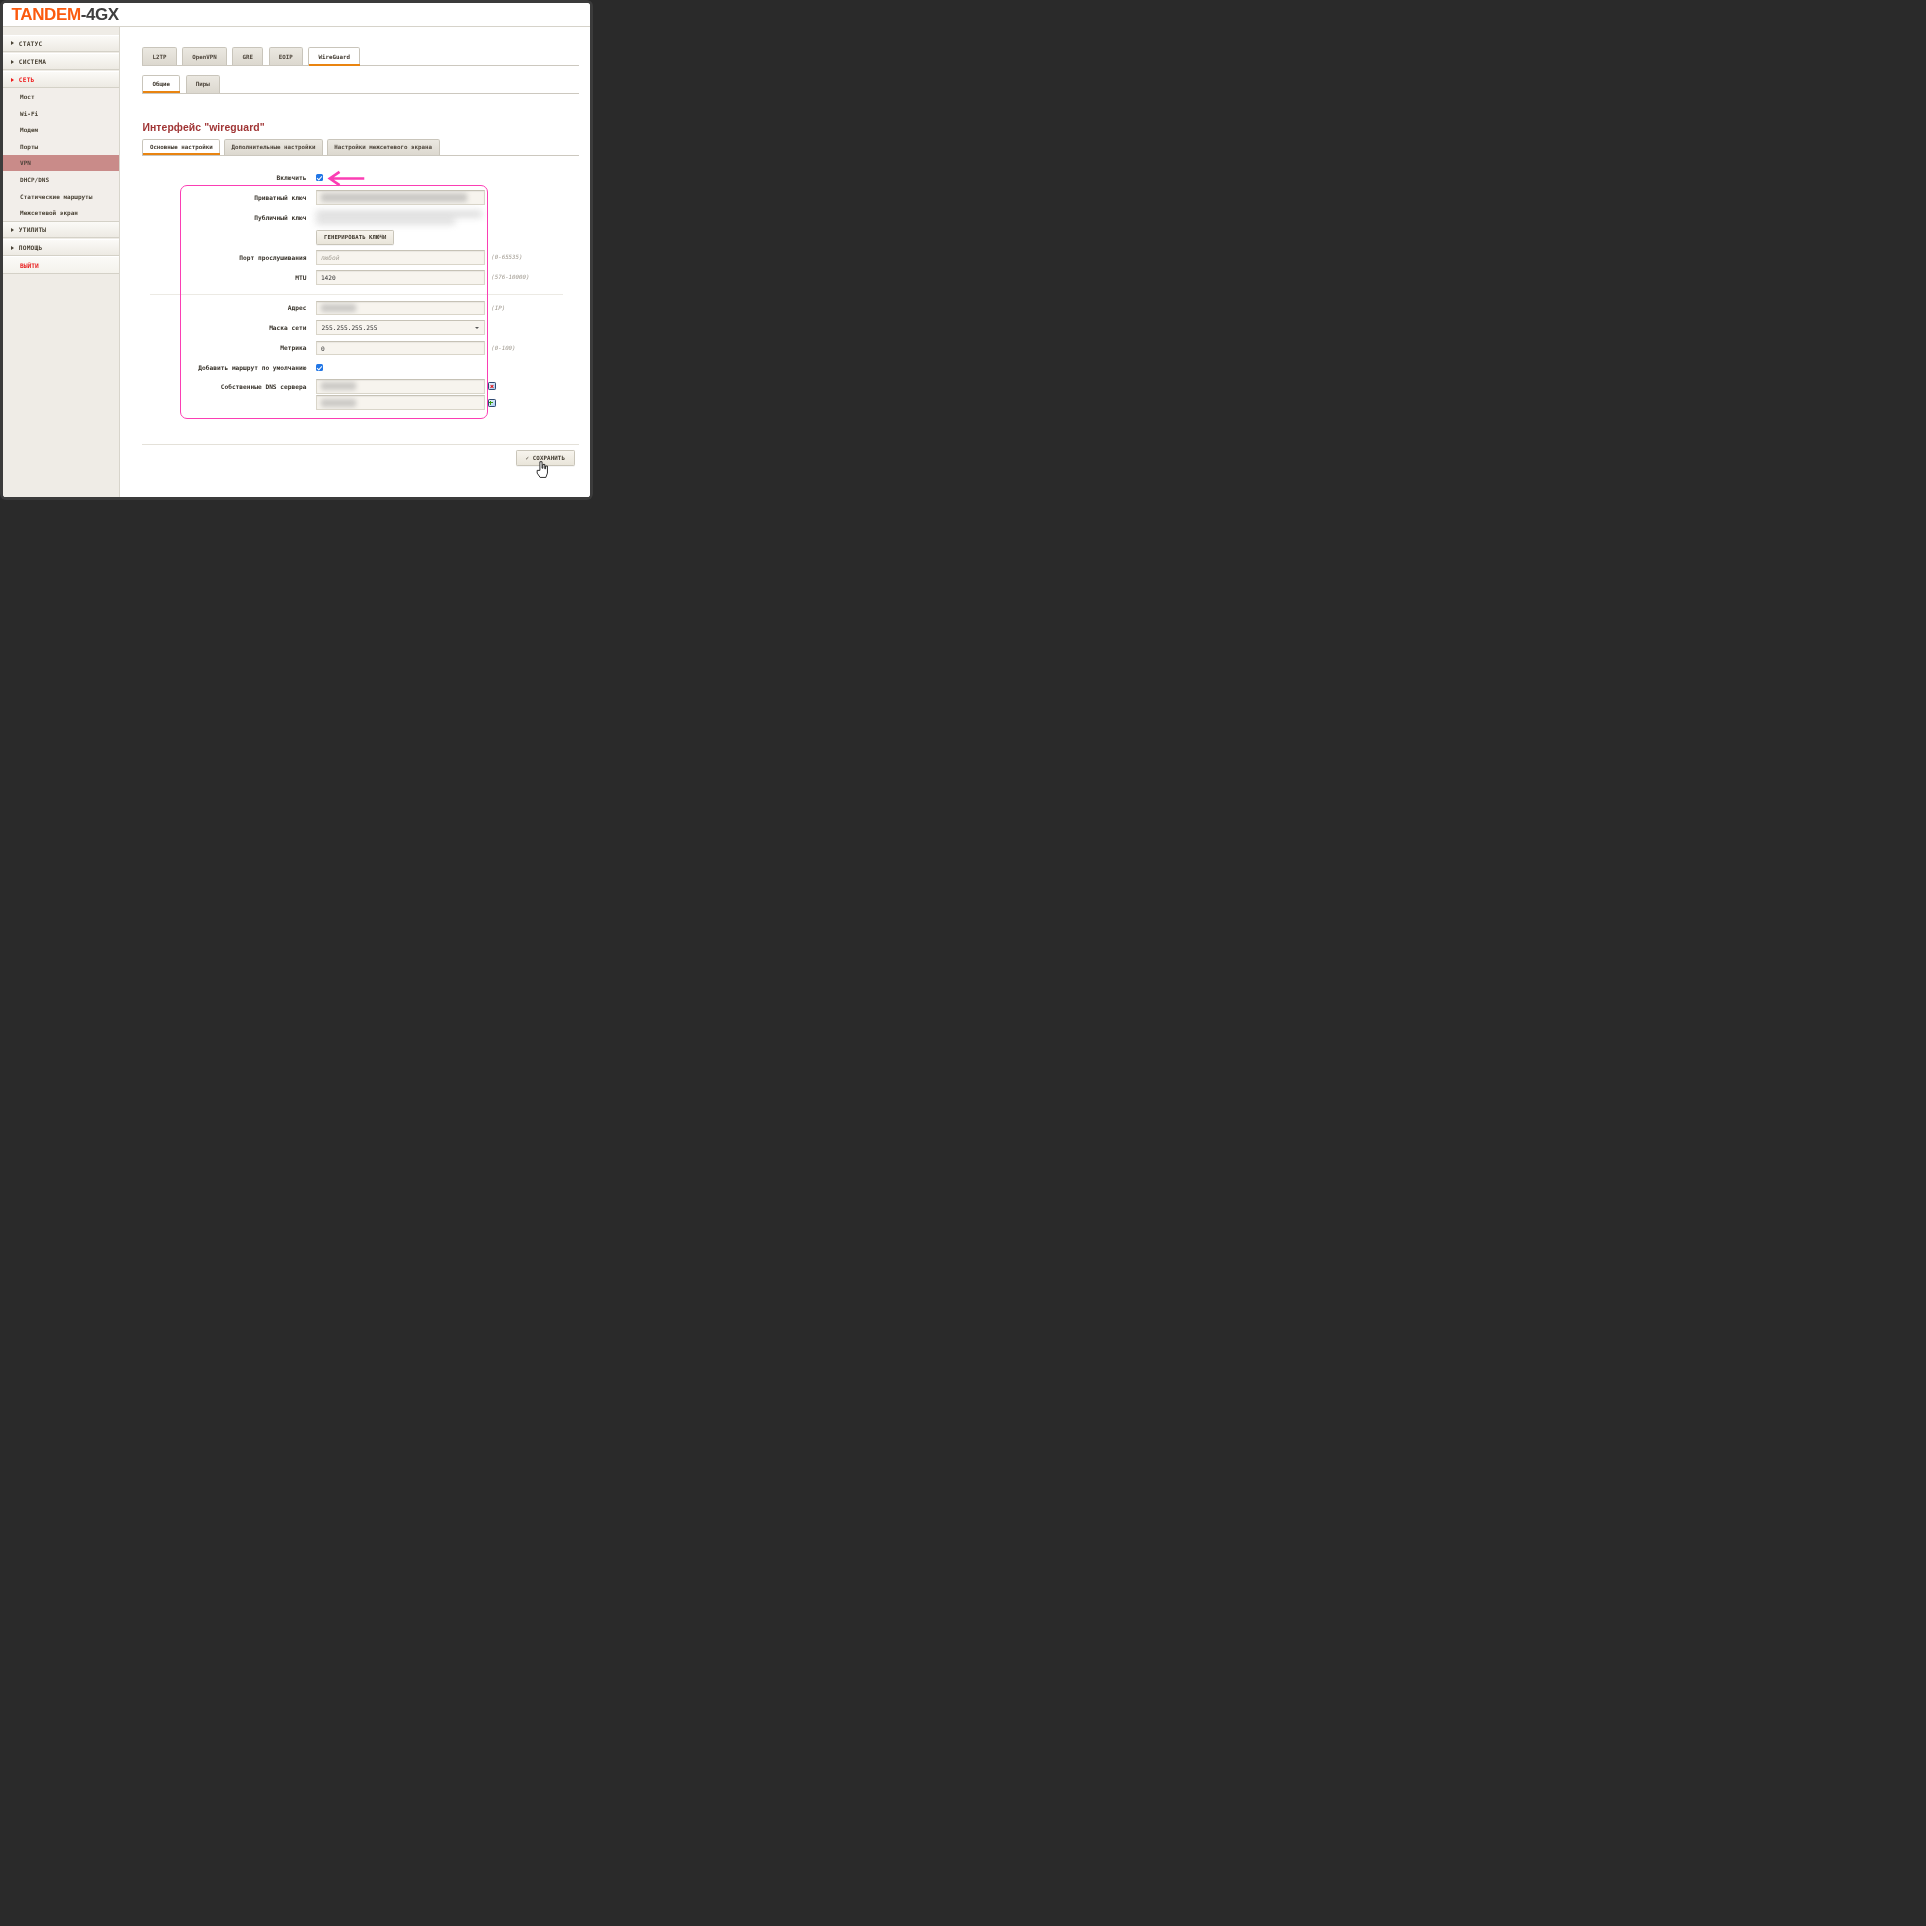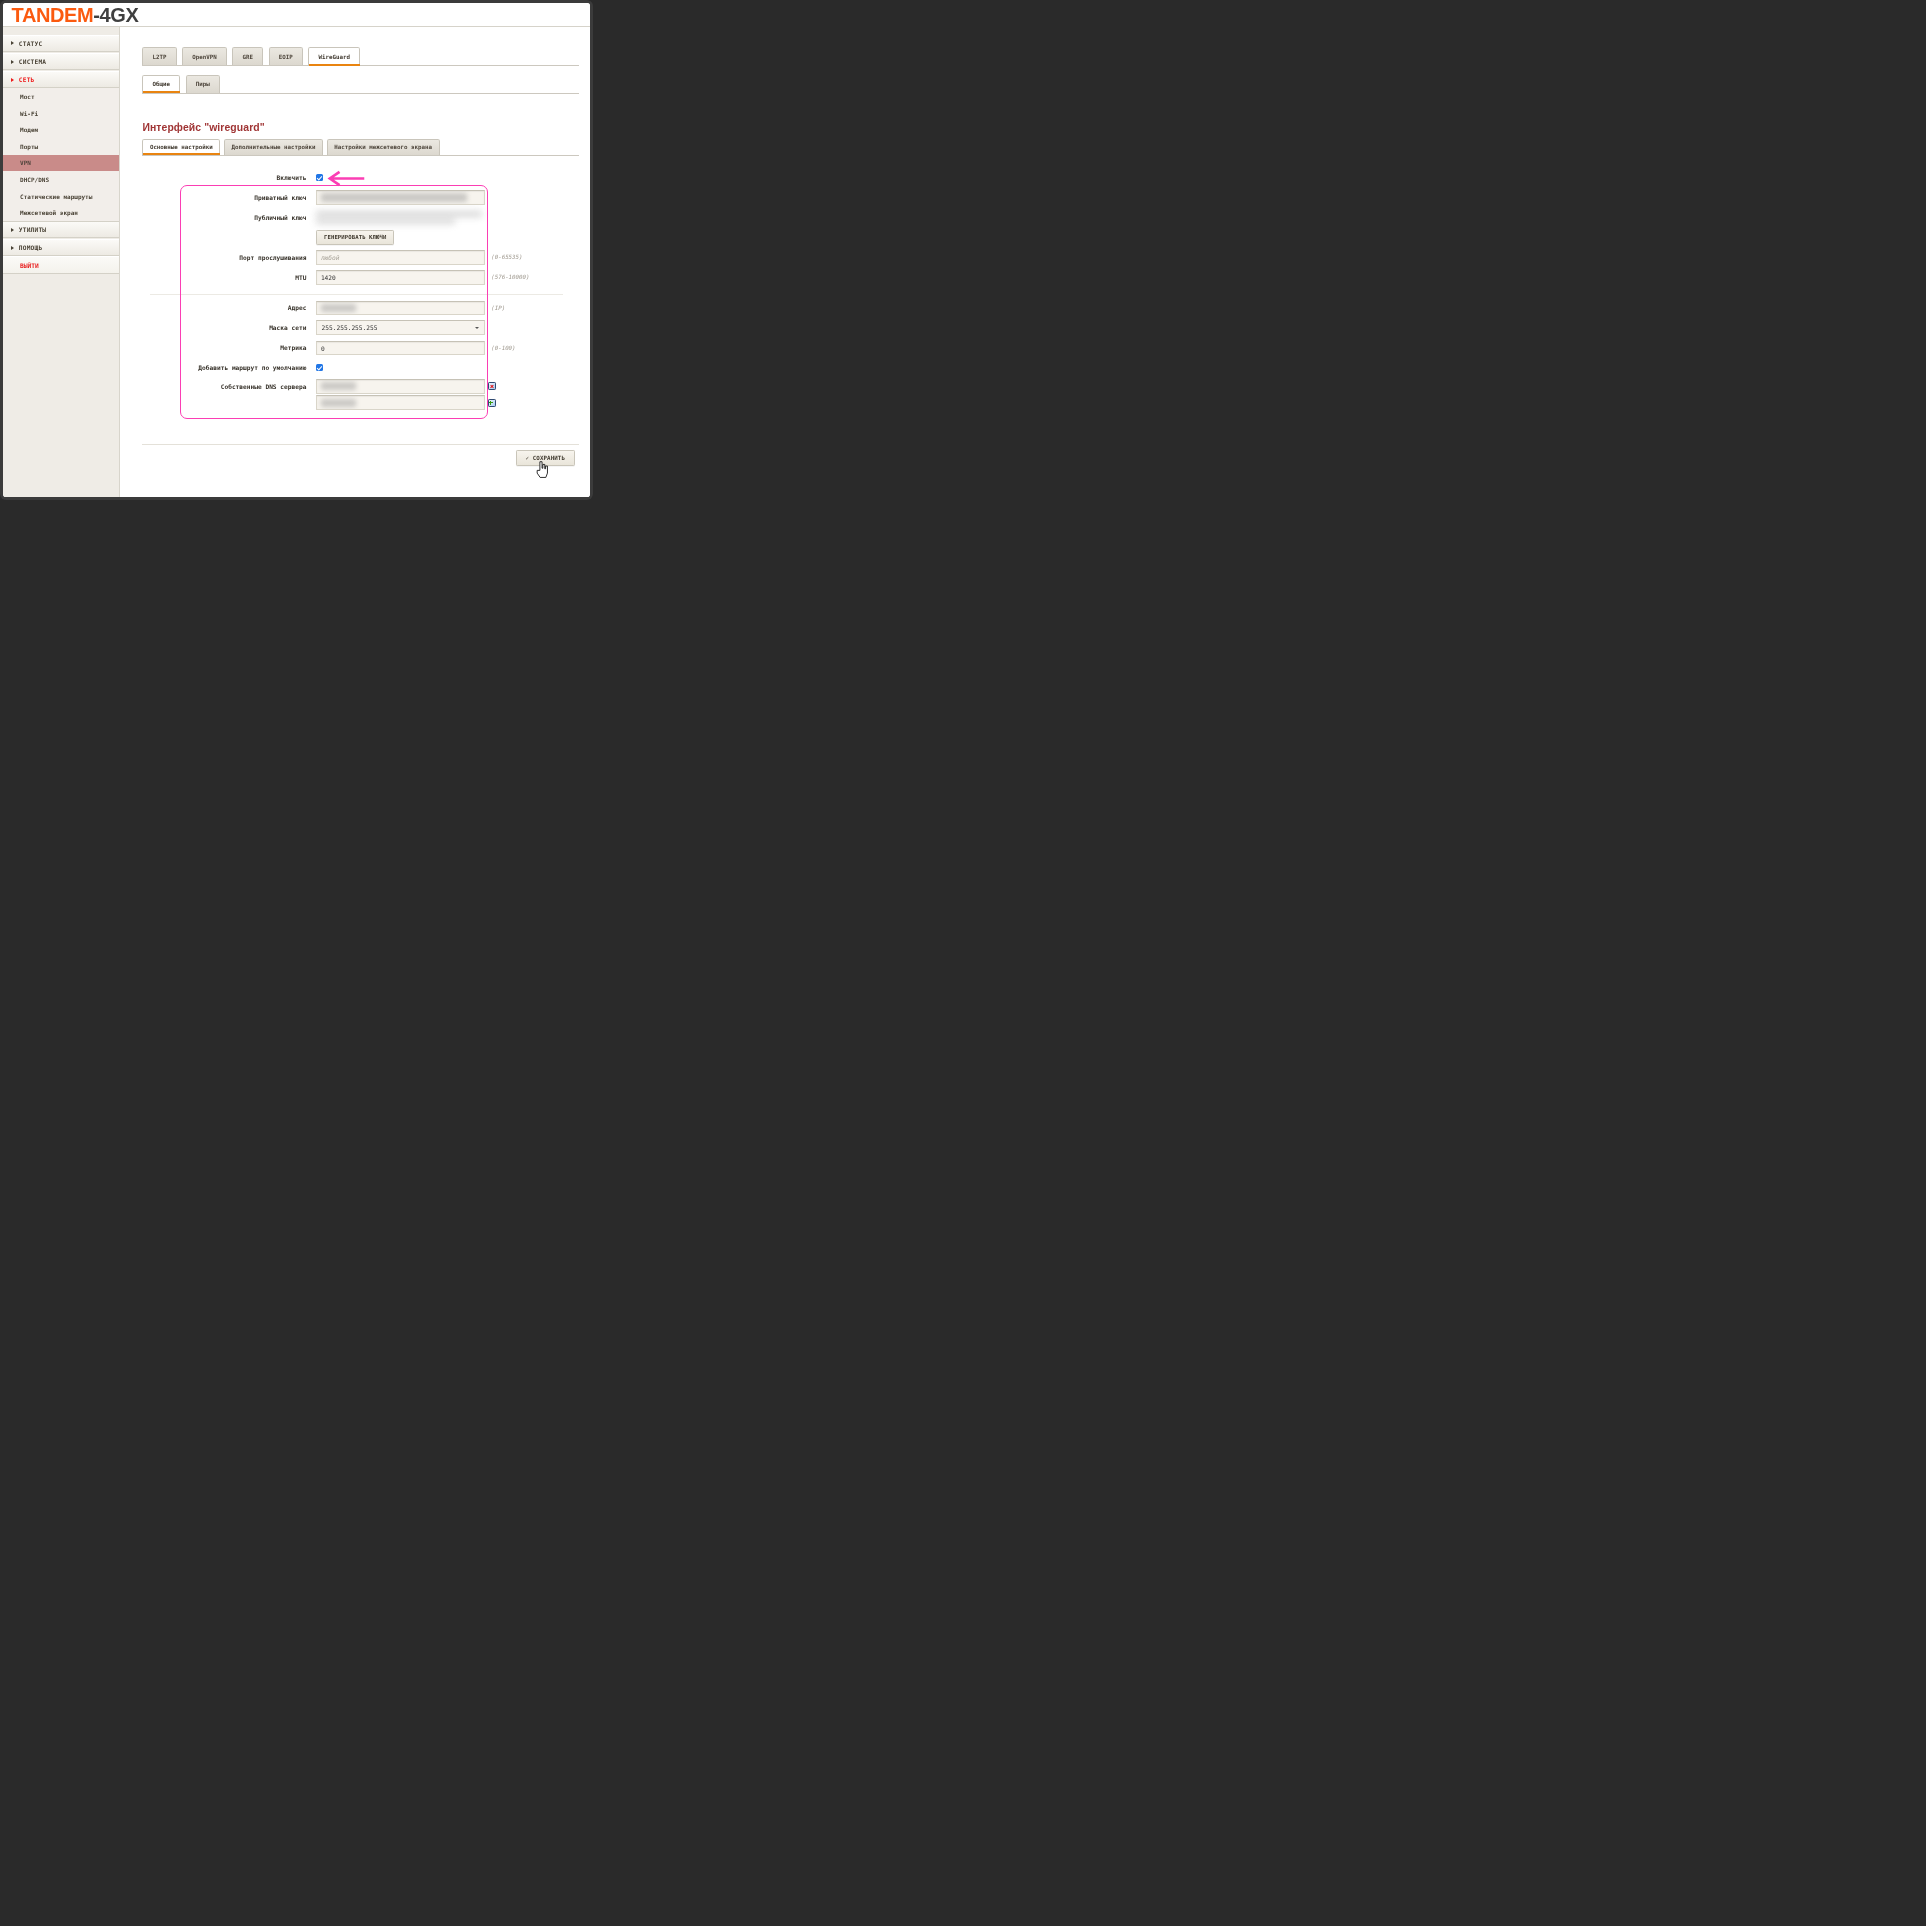--- a/index.html
+++ b/index.html
@@ -6,21 +6,21 @@
   html,body { background:#2a2a2a; }
   body { font-family:"DejaVu Sans Mono", monospace; }
 
   .frame { width:593px; height:500px; background:#3b3b3b; border-radius:6.2px; padding:3.1px; }
   .app { width:100%; height:100%; background:#ffffff; border-radius:3.1px; overflow:hidden;
          display:flex; flex-direction:column; }
 
   
   .header { height:24px; background:#ffffff; border-bottom:0.4px solid #d6d3ca; flex:0 0 auto;
             display:flex; align-items:center; padding-left:8.5px; }
-  .logo { font-family:"Liberation Sans", sans-serif; font-weight:bold; font-size:20px;
+  .logo { font-family:"Liberation Sans", sans-serif; font-weight:bold; font-size:17px;
           letter-spacing:-0.4px; line-height:1; }
   .logo .brand { color:#fb5a0f; }
   .logo .suffix { color:#3f3f3f; }
 
   
   .body { flex:1; display:flex; min-height:0; }
   .sidebar { width:117px; flex:0 0 auto; background:#efece6; border-right:0.4px solid #d8d5cc;
              padding-top:7.7px; }
   .mi { display:flex; align-items:center; font-weight:bold; color:#4a4336; cursor:pointer; }
   .mi.group { height:17.3px; padding-left:7.7px; font-size:6.2px; letter-spacing:0.2px;

